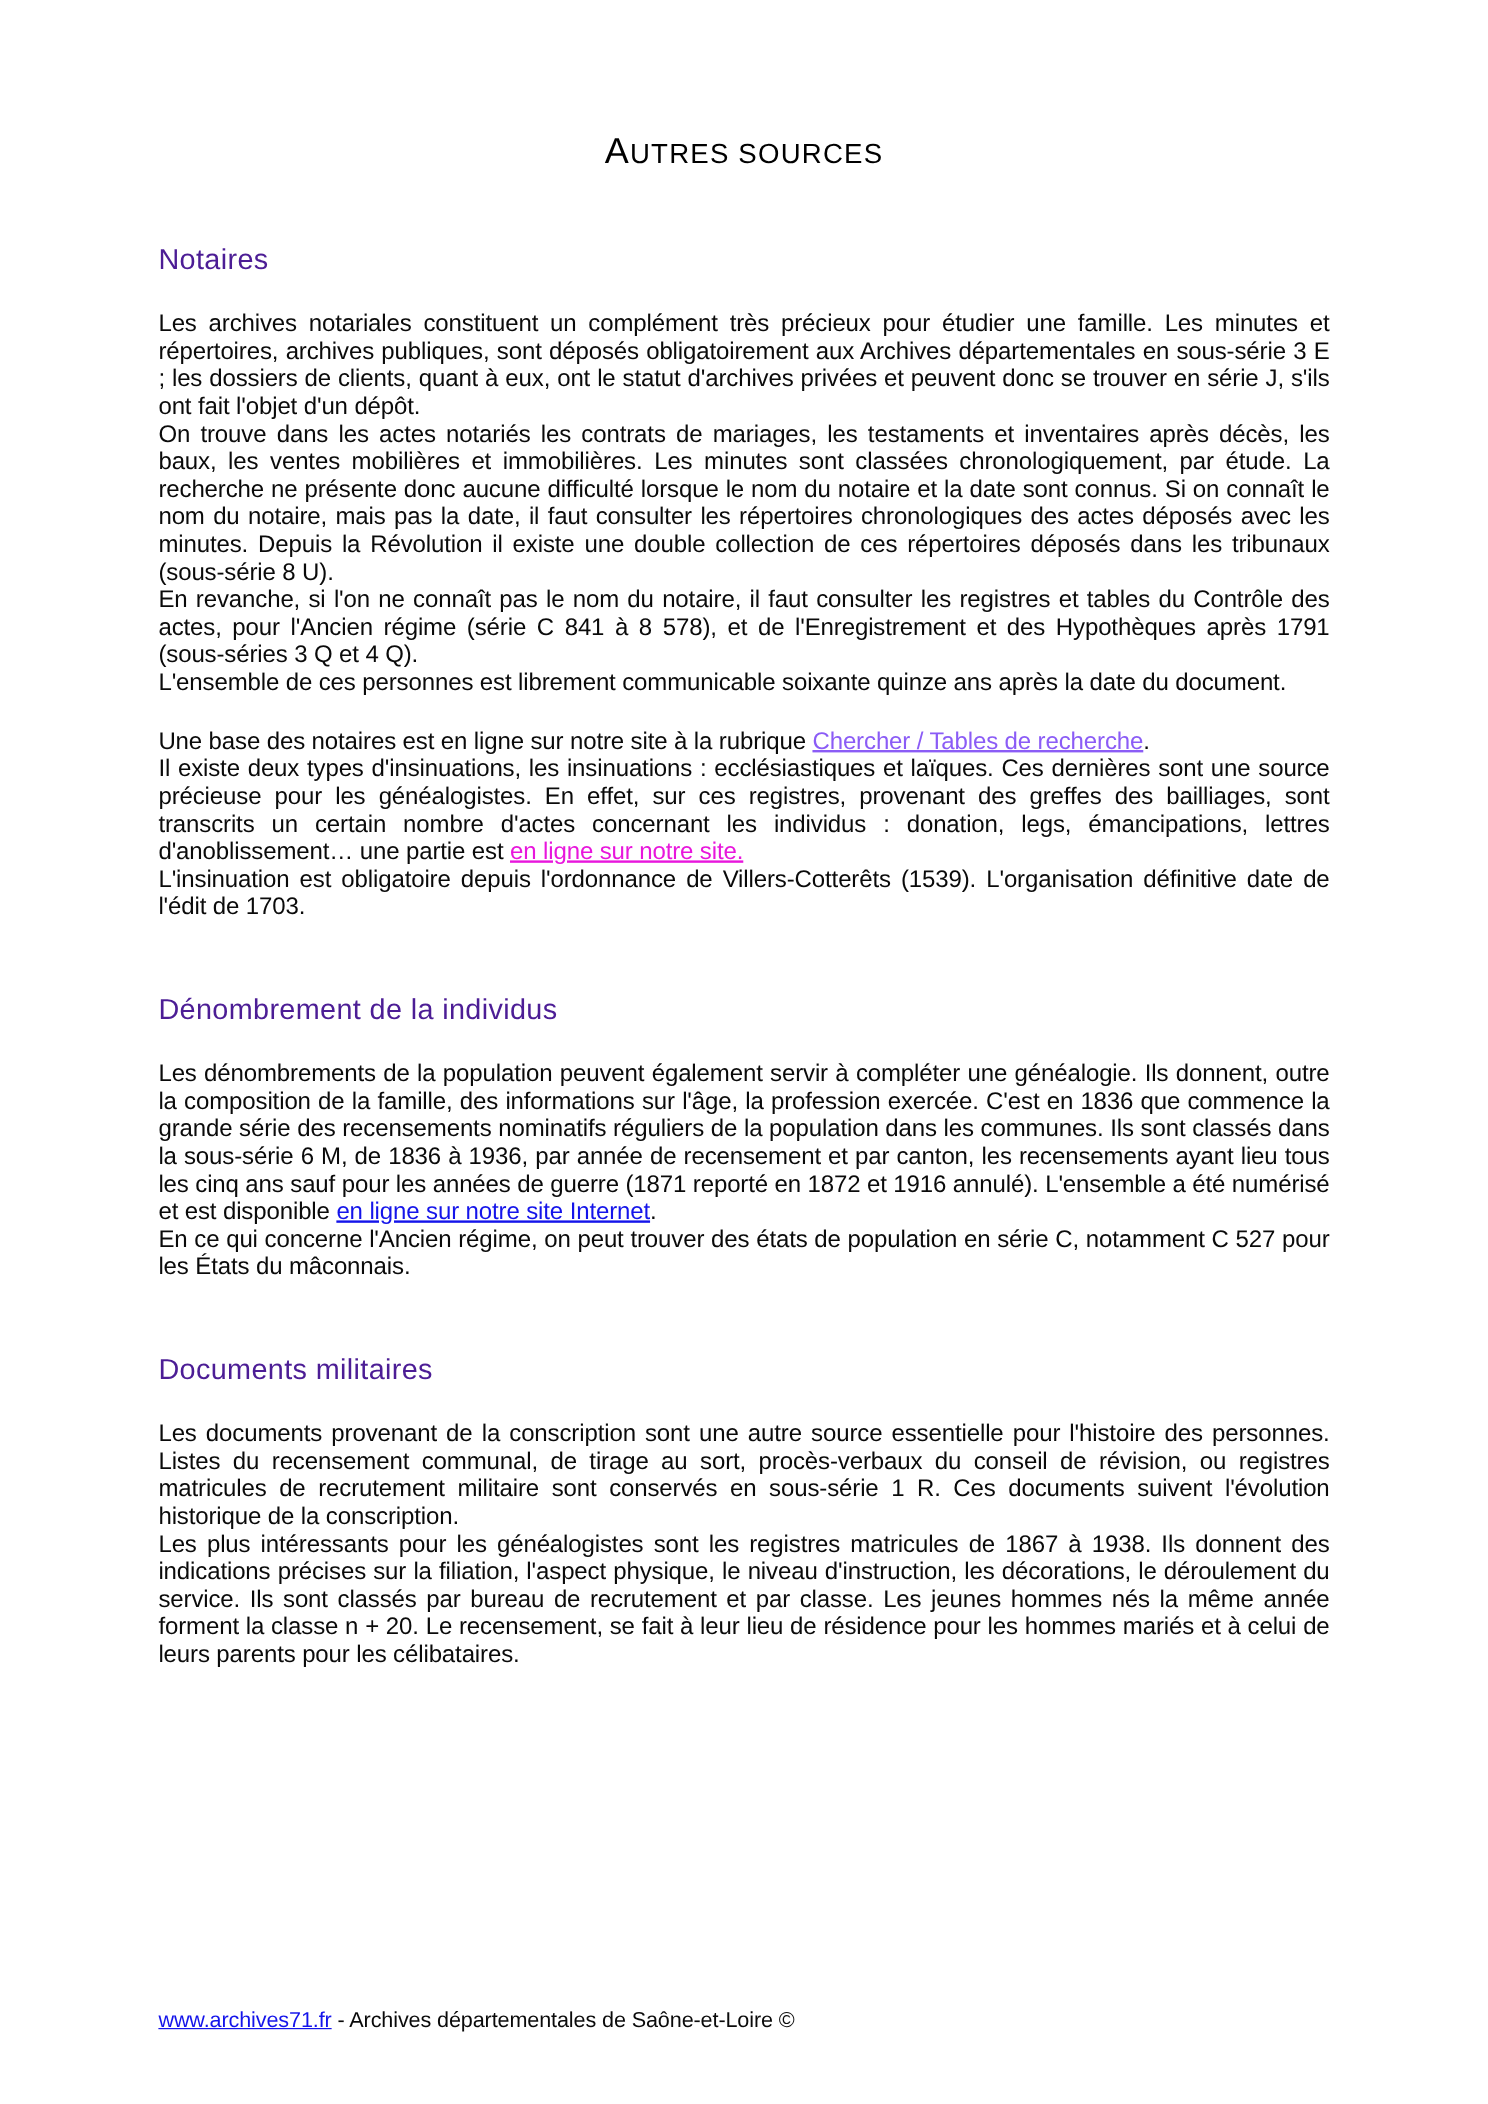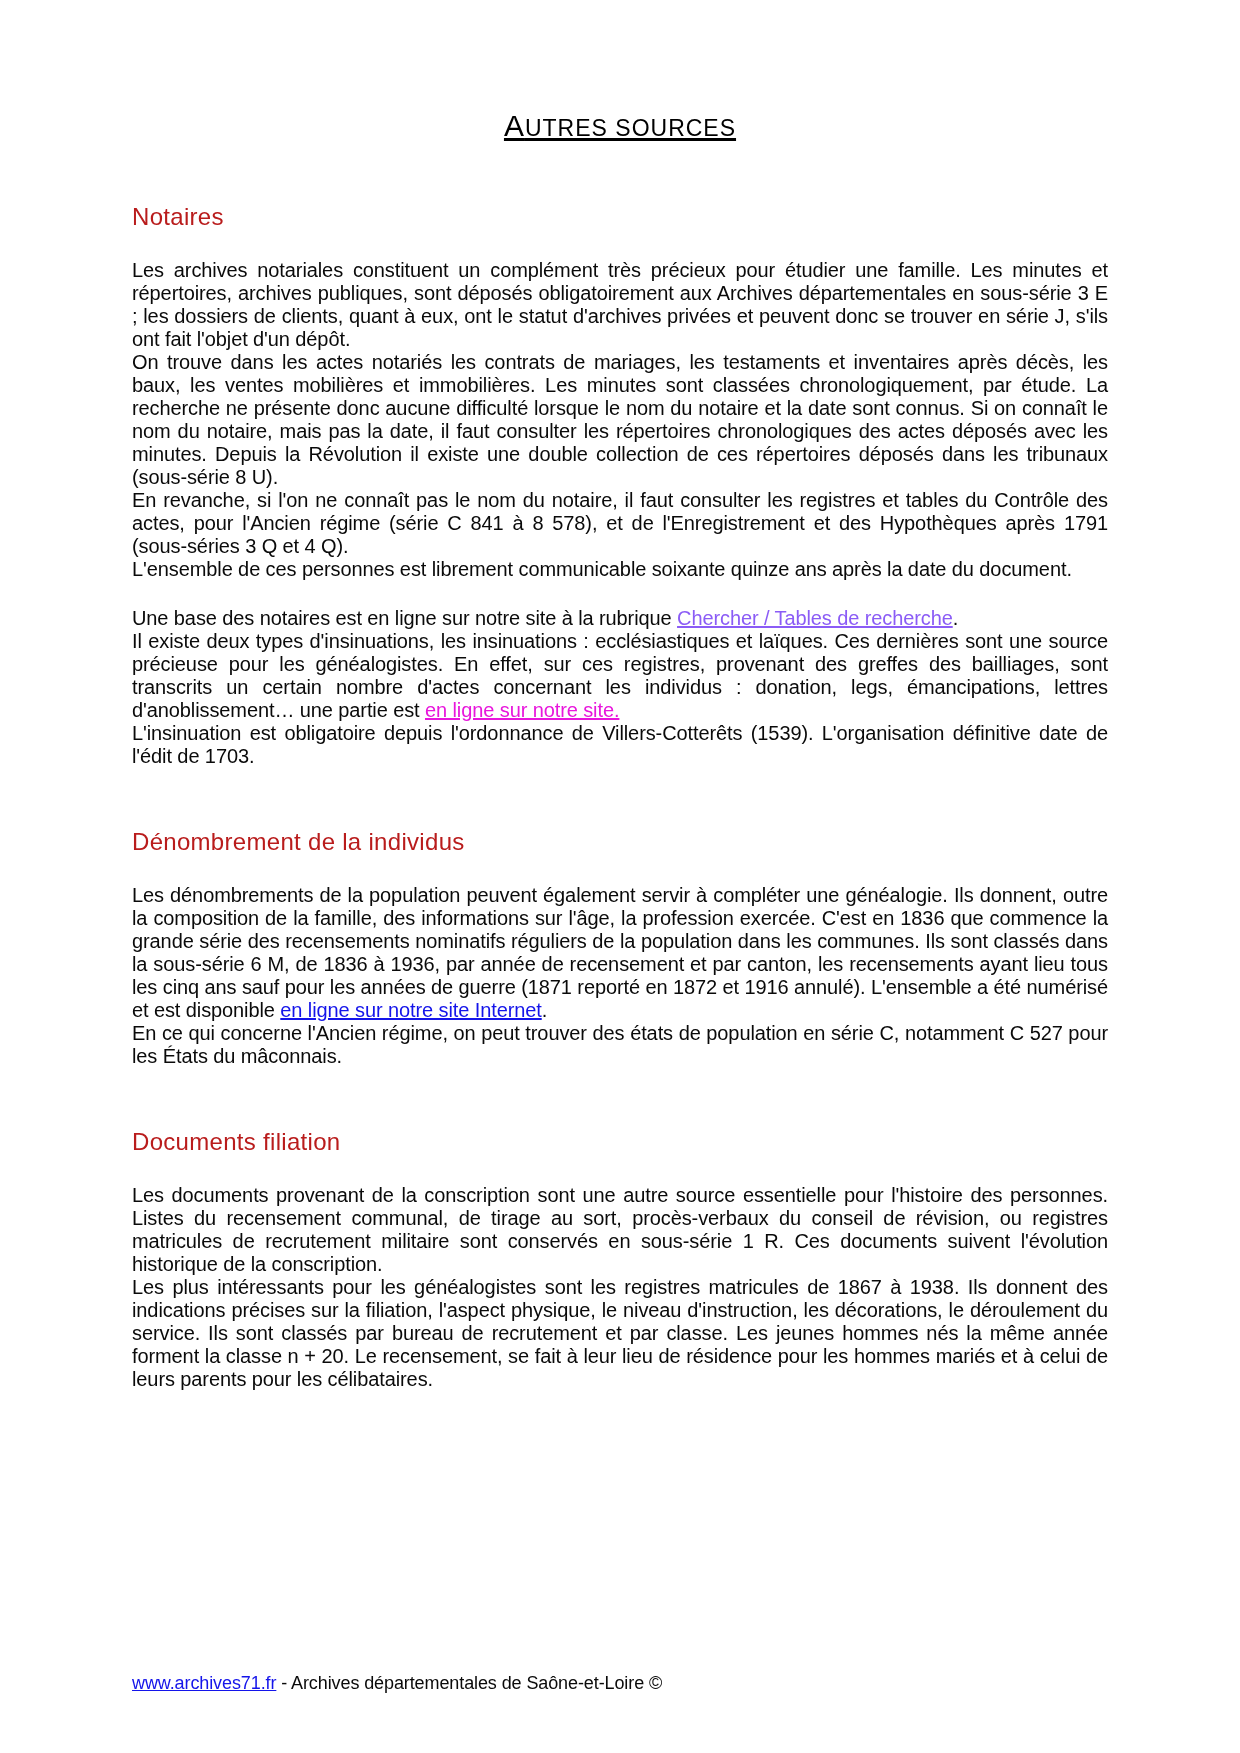--- a/index.html
+++ b/index.html
@@ -17,34 +17,33 @@
     font-family: "Liberation Sans", sans-serif;
     color: #0a0a0a;
     overflow: hidden;
   }
   h1.doc-title {
     margin: 0;
     text-align: center;
     font-weight: 400;
     color: #000000;
     line-height: 34px;
-    text-decoration: underline;
   }
   .title-big {
     font-size: 30px;
     letter-spacing: 1px;
   }
   .title-small {
     font-size: 23px;
     letter-spacing: 1px;
   }
   h2.section-heading {
     font-weight: 400;
     font-size: 24px;
-    color: #b91c1c;
+    color: #4c1d95;
     margin: 60px 0 28px 0;
     letter-spacing: 0.3px;
   }
   section:first-of-type h2.section-heading {
     margin-top: 58px;
   }
   .section-body .para {
     margin: 0;
     font-size: 20px;
     line-height: 23px;
@@ -102,21 +101,21 @@
 
   <section>
     <h2 class="section-heading">Dénombrement de la individus</h2>
     <div class="section-body">
         <p class="para"><span>Les dénombrements de la population peuvent également servir à compléter une généalogie. Ils donnent, outre la composition de la famille, des informations sur l'âge, la profession exercée. C'est en 1836 que commence la grande série des recensements nominatifs réguliers de la population dans les communes. Ils sont classés dans la sous-série 6 M, de 1836 à 1936, par année de recensement et par canton, les recensements ayant lieu tous les cinq ans sauf pour les années de guerre (1871 reporté en 1872 et 1916 annulé). L'ensemble a été numérisé et est disponible </span><a class="inline-link" href="#" style="color: rgb(20, 20, 234);">en ligne sur notre site Internet</a><span>.</span></p>
         <p class="para"><span>En ce qui concerne l'Ancien régime, on peut trouver des états de population en série C, notamment C 527 pour les États du mâconnais.</span></p>
       </div>
   </section>
 
   <section>
-    <h2 class="section-heading">Documents filiation</h2>
+    <h2 class="section-heading">Documents militaires</h2>
     <div class="section-body">
         <p class="para"><span>Les documents provenant de la conscription sont une autre source essentielle pour l'histoire des personnes. Listes du recensement communal, de tirage au sort, procès-verbaux du conseil de révision, ou registres matricules de recrutement militaire sont conservés en sous-série 1 R. Ces documents suivent l'évolution historique de la conscription.</span></p>
         <p class="para"><span>Les plus intéressants pour les généalogistes sont les registres matricules de 1867 à 1938. Ils donnent des indications précises sur la filiation, l'aspect physique, le niveau d'instruction, les décorations, le déroulement du service. Ils sont classés par bureau de recrutement et par classe. Les jeunes hommes nés la même année forment la classe n + 20. Le recensement, se fait à leur lieu de résidence pour les hommes mariés et à celui de leurs parents pour les célibataires.</span></p>
       </div>
   </section>
 
   <footer class="page-footer">
       <p class="para"><a class="inline-link" href="#" style="color: rgb(20, 20, 234);">www.archives71.fr</a><span> - Archives départementales de Saône-et-Loire ©</span></p>
     </footer>
 

